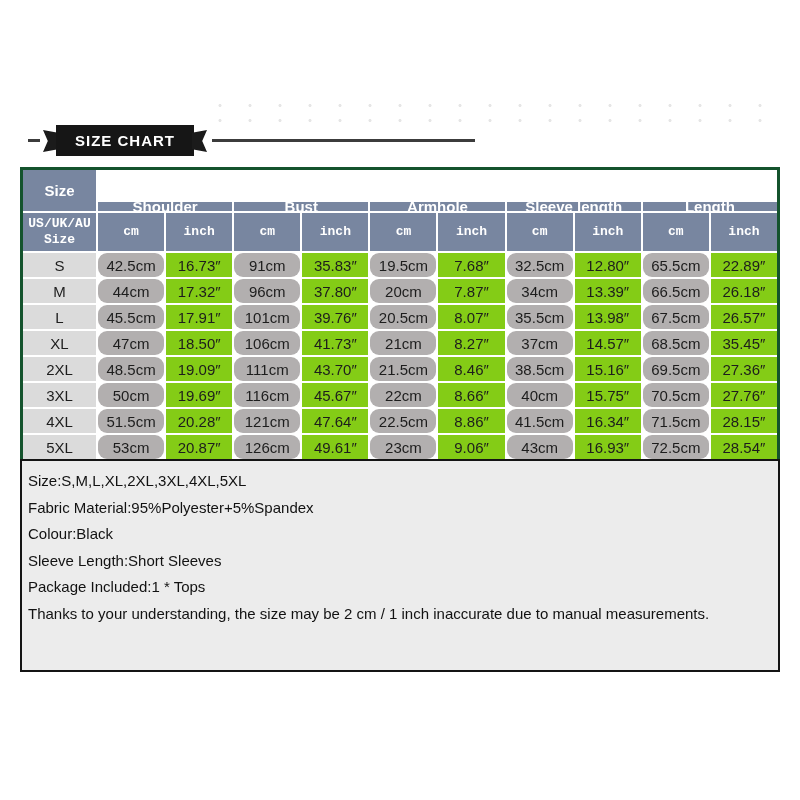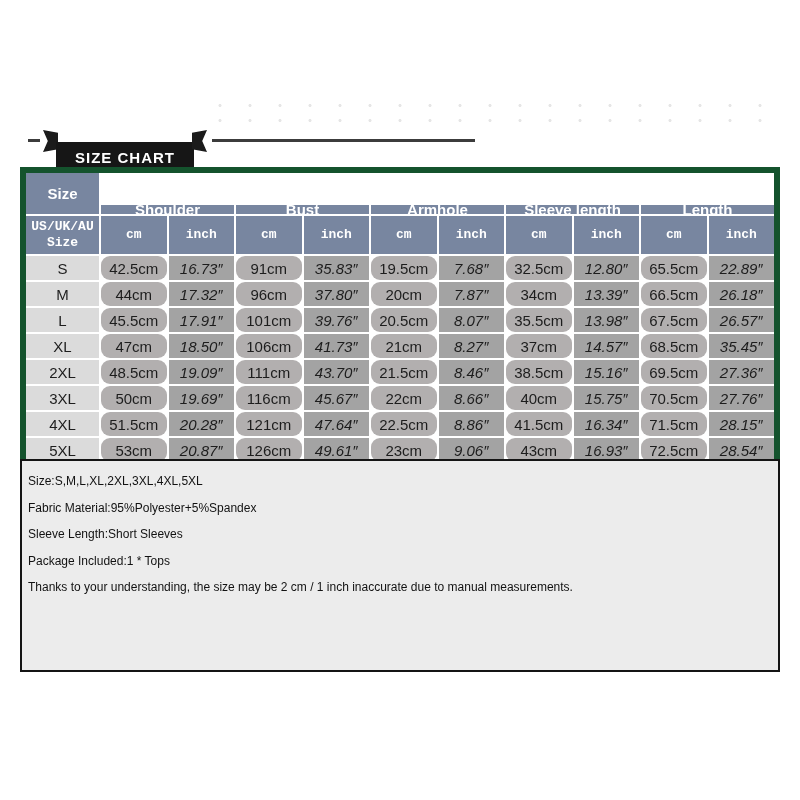--- a/index.html
+++ b/index.html
@@ -9,46 +9,46 @@
   
   .dots{position:absolute;left:205px;top:98px;width:565px;height:26px;
         background-image:radial-gradient(circle,#e2e2e2 1.2px, transparent 1.9px);
         background-size:30px 15px;opacity:.85;}
 
   
   .banner{position:absolute;left:0;top:124px;width:800px;height:34px;}
   .dash{position:absolute;left:28px;top:15px;width:12px;height:3px;background:#3c3c3c;}
   .tail-left{position:absolute;left:43px;top:6px;width:15px;height:22px;background:#1b1b1b;
         clip-path:polygon(0 0,100% 12%,100% 88%,0 100%,32% 50%);}
-  .ribbon-box{position:absolute;left:56px;top:18px;width:138px;height:31px;background:#161616;
+  .ribbon-box{position:absolute;left:56px;top:1px;width:138px;height:31px;background:#161616;
         color:#fff;display:flex;align-items:center;justify-content:center;
         font-weight:bold;font-size:15px;letter-spacing:1px;}
   .tail-right{position:absolute;left:192px;top:6px;width:15px;height:22px;background:#1b1b1b;
         clip-path:polygon(0 12%,100% 0,68% 50%,100% 100%,0 88%);}
   .rule{position:absolute;left:212px;top:15px;width:263px;height:3px;background:#3c3c3c;}
 
   
   .size-table{position:absolute;left:20px;top:167px;width:760px;box-sizing:border-box;
-        border:6px solid #14532d;background:#fff;}
+        border:3px solid #14532d;background:#fff;}
   .grid{display:grid;grid-template-columns:73px repeat(10,1fr);
         grid-template-rows:41px 38px repeat(8,24px);gap:2px;background:#fff;}
   .hdr{background:#7886a0;color:#fff;display:flex;align-items:center;justify-content:center;
         font-weight:bold;font-size:15px;}
   .span2{grid-column:span 2;margin-top:32px;}
   .sub{font-family:"Liberation Mono", monospace;font-weight:bold;font-size:13px;
         line-height:1.2;text-align:center;white-space:pre-line;}
   .cell{display:flex;align-items:center;justify-content:center;font-size:15px;color:#1d1d1d;}
   .size-cell{background:#dbdbdb;}
   .cm-cell{background:#b2afaf;border-radius:9px;}
-  .inch-cell{background:#a3a3a3;font-style:italic;}
+  .inch-cell{background:#84cc16;}
 
   
   .notes{position:absolute;left:20px;top:459px;width:760px;height:213px;box-sizing:border-box;
         background:#ececec;border:2px solid #141414;padding:7px 10px 0 6px;}
-  .note-line{font-size:12px;line-height:26.5px;color:#121212;white-space:nowrap;}
+  .note-line{font-size:15px;line-height:26.5px;color:#121212;white-space:nowrap;}
 </style>
 </head>
 <body>
 
 <div class="page">
 
   <div class="dots"></div>
 
   <div class="banner">
     <div class="dash"></div>
@@ -169,18 +169,19 @@
         <div class="cell inch-cell">16.93″</div>
         <div class="cell cm-cell">72.5cm</div>
         <div class="cell inch-cell">28.54″</div>
       </div>
   </div>
 
   <div class="notes">
 
   <div class="note-line">Size:S,M,L,XL,2XL,3XL,4XL,5XL</div>
       <div class="note-line">Fabric Material:95%Polyester+5%Spandex</div>
+      <div class="note-line">Colour:Black</div>
       <div class="note-line">Sleeve Length:Short Sleeves</div>
       <div class="note-line">Package Included:1 * Tops</div>
       <div class="note-line">Thanks to your understanding, the size may be 2 cm / 1 inch inaccurate due to manual measurements.</div>
     </div>
 
 </div>
 
 </body></html>

